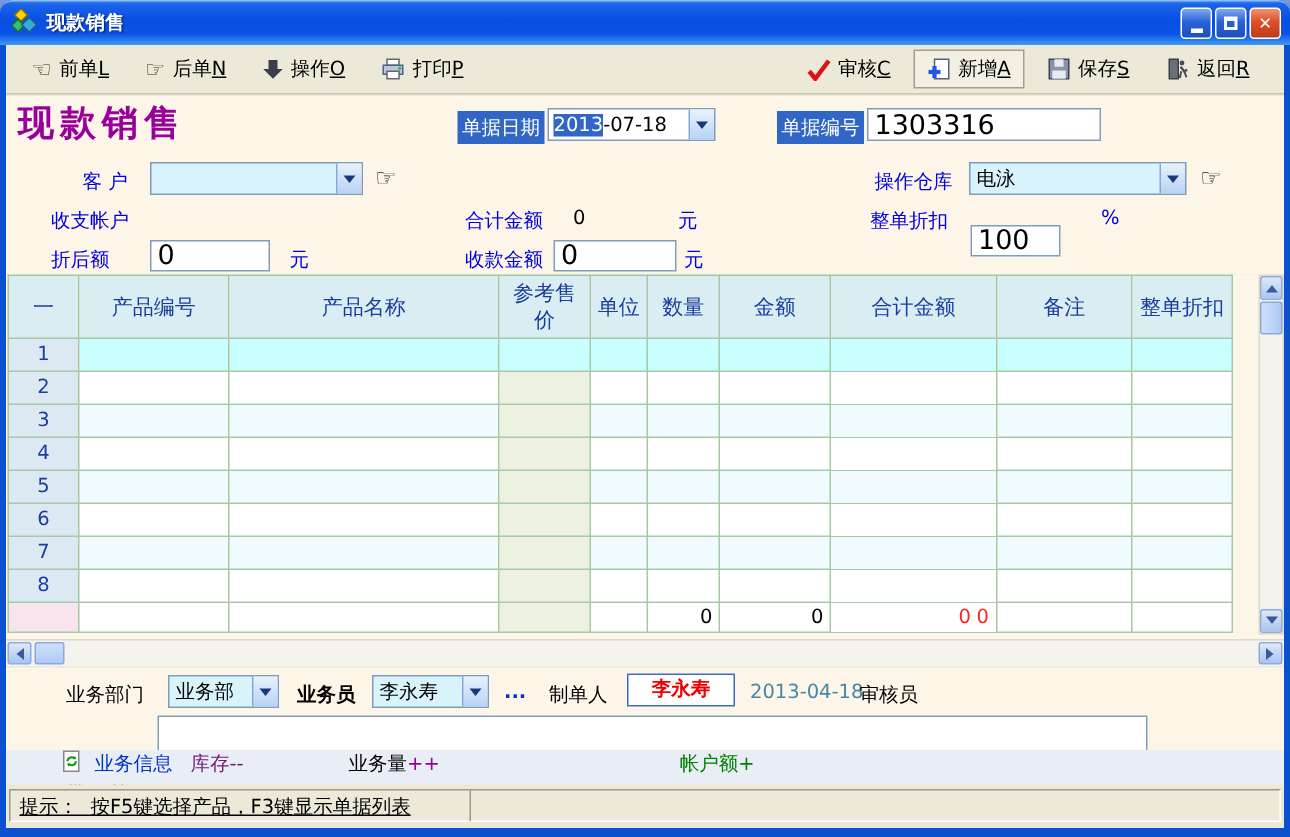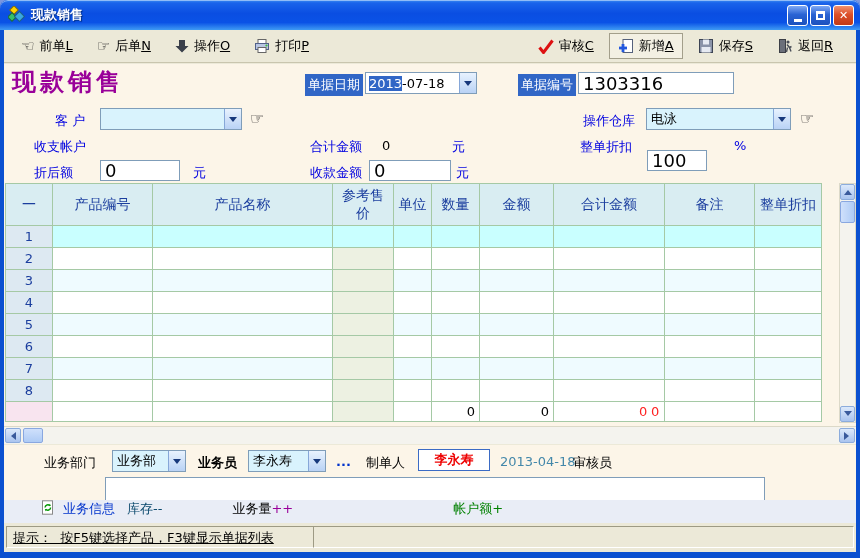--- a/index.html
+++ b/index.html
@@ -95,21 +95,21 @@
     border:1px solid #89a7e0;border-radius:2px;}
   
   .footer{position:absolute;left:0;top:415px;width:852px;height:78px;background:#fcf5e8;}
   .redbox{position:absolute;width:72px;height:22px;border:1px solid #3b6bc5;background:#fff;color:#ee0000;
     font-weight:bold;text-align:center;line-height:20px;font-size:13px;}
   .tealdate{position:absolute;color:#4488aa;font-size:13px;}
   .moredots{position:absolute;color:#0033cc;font-weight:bold;font-size:13px;}
   .historyrow{position:absolute;left:0;top:55px;width:852px;height:23px;background:#e9edf6;display:flex;}
   .historyrow .iicon{margin-left:36px;}
   .lbl-blue{color:#0033cc;margin-left:8px;}
-  .lbl-green{color:#0c4a6e;margin-left:12px;}
+  .lbl-green{color:#701a75;margin-left:12px;}
   .lbl-vol{color:#000;margin-left:70px;}
   .lbl-vol b{color:#990099;font-weight:normal;}
   .lbl-acct{color:#008000;margin-left:130px;padding-left:30px;}
   
   .statusbar{position:absolute;left:0;top:493px;width:852px;height:29px;background:#ece9d8;}
   .spanel{position:absolute;top:3px;height:22px;border:1px solid;border-color:#9d9a84 #fff #fff #9d9a84;
     background:#ece9d8;font-size:13px;color:#000;padding:2px 6px;white-space:pre;overflow:hidden;}
   .spanel.p1{left:2px;width:325px;text-decoration:underline;}
   .spanel.p2{left:309px;width:541px;}
 </style>

